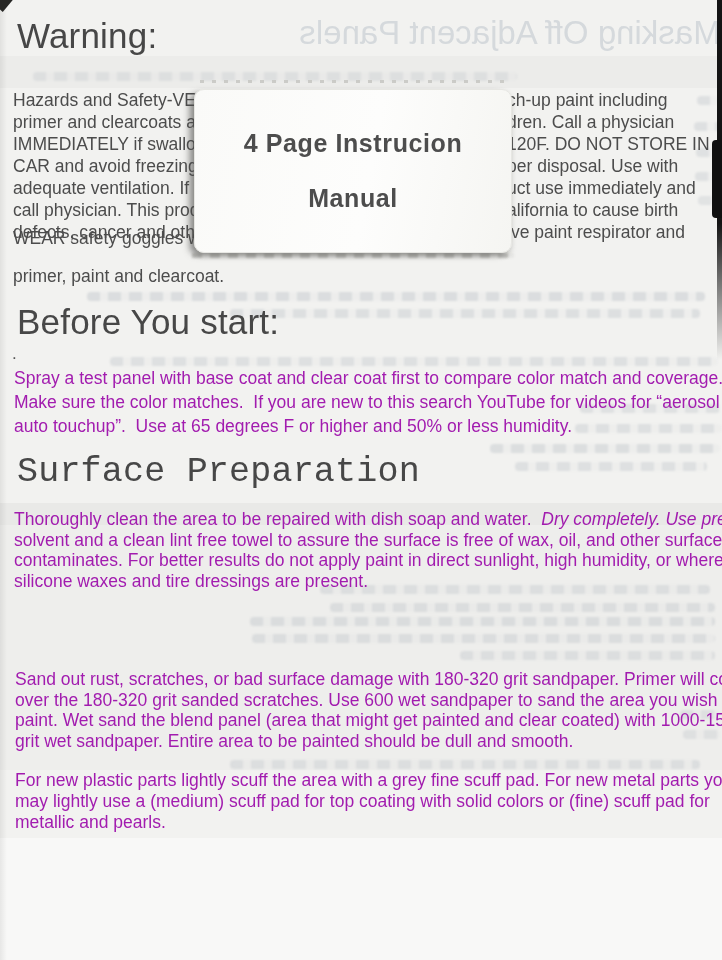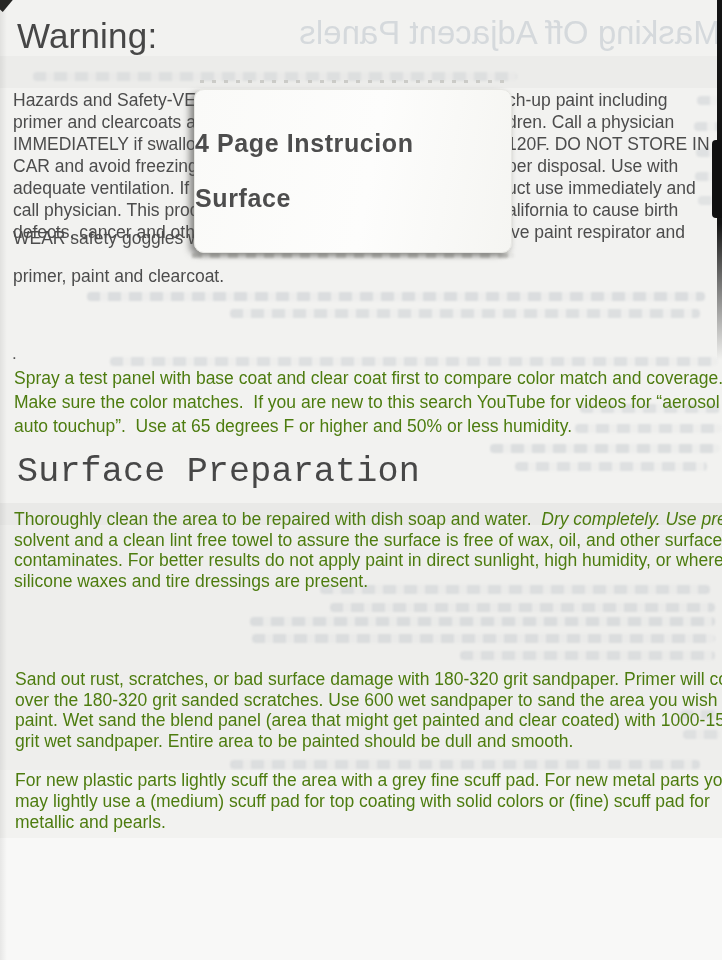--- a/index.html
+++ b/index.html
@@ -23,21 +23,21 @@
     background:linear-gradient(180deg,#141414 0%,#141414 62%,rgba(20,20,20,0) 100%);}
   .edge-right-blob{position:absolute;left:712px;top:140px;width:10px;height:78px;background:#101010;border-radius:4px 0 0 4px;}
 
   
   .h1{
     position:absolute;font-size:35px;font-weight:400;color:#474747;
     letter-spacing:0.2px;white-space:pre;line-height:1.15;
   }
   
   .para{
-    position:absolute;font-size:17.5px;color:#4d7c0f;white-space:pre;
+    position:absolute;font-size:17.5px;color:#a21caf;white-space:pre;
   }
   .italic{font-style:italic;}
 
   
   .warn-line{position:absolute;left:0;width:722px;height:22px;font-size:17.5px;white-space:pre;}
   .warn-left{position:absolute;left:13px;top:0;}
   .warn-right{position:absolute;left:507px;top:0;}
 
   
   .stray-dot{position:absolute;left:12px;top:344px;font-size:17px;color:#555;}
@@ -57,21 +57,21 @@
   
   .perf-top{
     position:absolute;left:200px;top:80px;width:310px;height:3px;opacity:.85;
     background:repeating-linear-gradient(90deg,#c6c6c2 0 4px,rgba(0,0,0,0) 4px 12px);
   }
   .sticker{
     position:absolute;left:194px;top:89px;width:316px;height:162px;
     background:linear-gradient(100deg,#fafaf8 0%,#fdfdfc 55%,#f5f5f2 100%);
     border:1px solid #e7e7e3;border-radius:10px;
     box-shadow:-6px 3px 6px -1px rgba(75,75,72,0.55), 0 3px 5px rgba(110,110,105,0.28);
-    display:flex;flex-direction:column;justify-content:center;
+    display:flex;flex-direction:column;align-items:center;justify-content:center;
     gap:26px;z-index:5;
   }
   .sticker-text{
     font-size:25px;font-weight:700;color:#4d4d4d;letter-spacing:0.6px;white-space:pre;
   }
   .sticker-smudge{
     position:absolute;left:192px;top:253px;width:322px;height:5px;opacity:.85;z-index:4;
     background:repeating-linear-gradient(90deg,rgba(138,138,133,0.55) 0 10px,rgba(138,138,133,0.12) 10px 18px);
     filter:blur(0.8px);
   }
@@ -148,23 +148,24 @@
     <div class="warn-line" style="top:266px;text-align:right;">
       <span class="warn-left">primer, paint and clearcoat.</span>
       <span class="warn-right"></span>
     </div>
   </div>
 
   <div class="perf-top"></div>
   <div class="sticker-smudge"></div>
   <div class="sticker">
     <div class="sticker-text">4 Page Instrucion</div>
-    <div class="sticker-text">Surface</div>
+    <div class="sticker-text">Manual</div>
   </div>
 
+  <div class="h1" style="left:17px;top:302px;">Before You start:</div>
   <div class="stray-dot">.</div>
   <div class="para" style="left:14px;top:366px;line-height:24px;">Spray a test panel with base coat and clear coat first to compare color match and coverage.
 Make sure the color matches.  If you are new to this search YouTube for videos for “aerosol
 auto touchup”.  Use at 65 degrees F or higher and 50% or less humidity.</div>
 
   <div class="h1" style="left:17px;top:452px;font-family:Liberation Mono, monospace;">Surface Preparation</div>
   <div class="para" style="left:14px;top:509px;line-height:20.5px;"><span>Thoroughly clean the area to be repaired with dish soap and water.  </span><span class="italic">Dry completely. Use prep</span><span>
 solvent and a clean lint free towel to assure the surface is free of wax, oil, and other surface
 contaminates. For better results do not apply paint in direct sunlight, high humidity, or where
 silicone waxes and tire dressings are present.</span></div>

